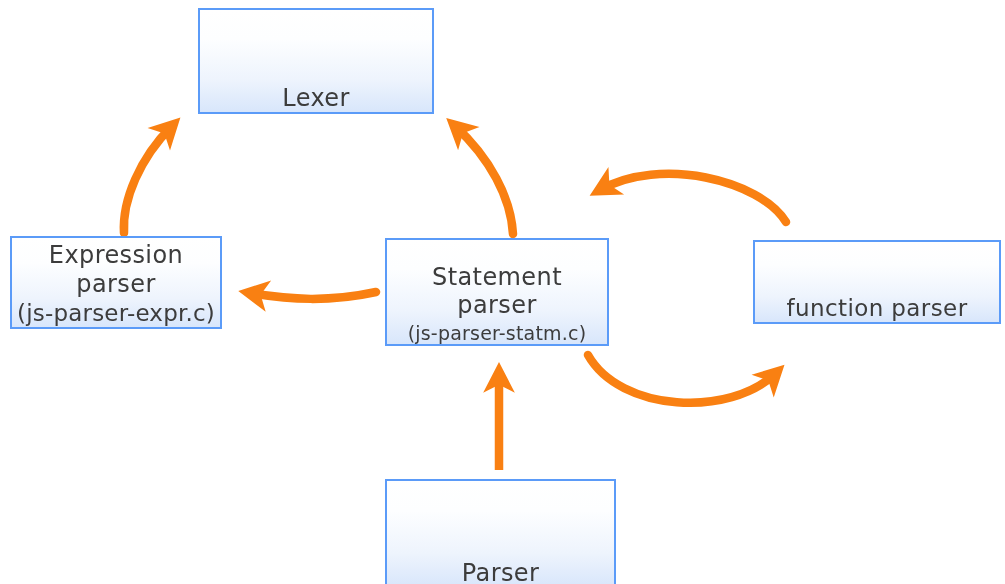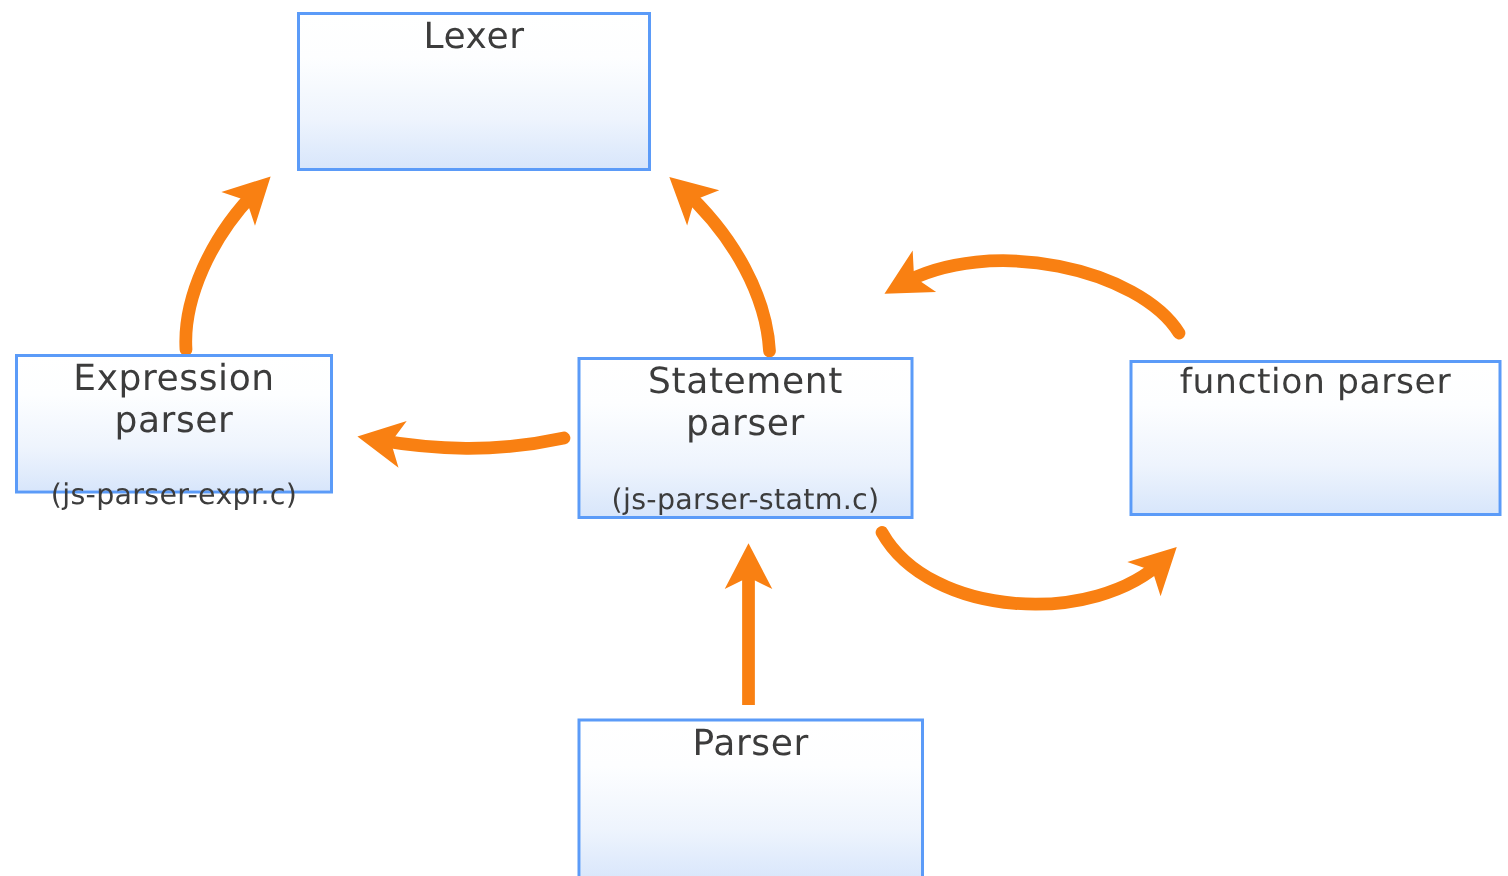--- a/index.html
+++ b/index.html
@@ -26,48 +26,47 @@
     pointer-events: none;
   }
   .node {
     position: absolute;
     box-sizing: border-box;
     border: 2px solid #5b9bf8;
     background: linear-gradient(to bottom, #ffffff 0%, #fdfeff 28%, #eef4fd 68%, #d8e6fb 100%);
     display: flex;
     flex-direction: column;
     align-items: center;
-    justify-content: space-between;
+    justify-content: flex-end;
     color: #3c3c3c;
     text-align: center;
     line-height: 1.18;
-    gap: 22px;
   }
   .node .title {
     font-size: 24px;
     letter-spacing: 0.4px;
     white-space: pre-line;
   }
   .node .sub {
     font-size: 20px;
     letter-spacing: 0.2px;
     margin-top: 2px;
   }
 
   
   #node-lexer      { left: 198px; top: 8px;   width: 236px; height: 106px; }
   #node-expression { left: 10px;  top: 236px; width: 212px; height: 93px; }
   #node-statement  { left: 385px; top: 238px; width: 224px; height: 108px; }
-  #node-function   { left: 753px; top: 240px; width: 248px; height: 104px; }
+  #node-function   { left: 753px; top: 240px; width: 248px; height: 84px; }
   #node-parser     { left: 385px; top: 479px; width: 231px; height: 110px; }
 
   #node-function .title { font-size: 23px; }
   #node-function .sub   { font-size: 19px; }
   #node-parser .sub     { font-size: 19px; }
-  #node-expression .sub { font-size: 19px; }
+  #node-expression .sub { font-size: 23px; }
   #node-statement .sub  { font-size: 19px; }
 </style>
 </head>
 <body>
 
 <div id="canvas">
 
   <svg id="arrow-layer" viewBox="0 0 1005 584">
     <defs>
       <marker id="ah" viewBox="0 0 12 12" refX="7.2" refY="6" markerWidth="4.0" markerHeight="4.0" orient="auto-start-reverse">

